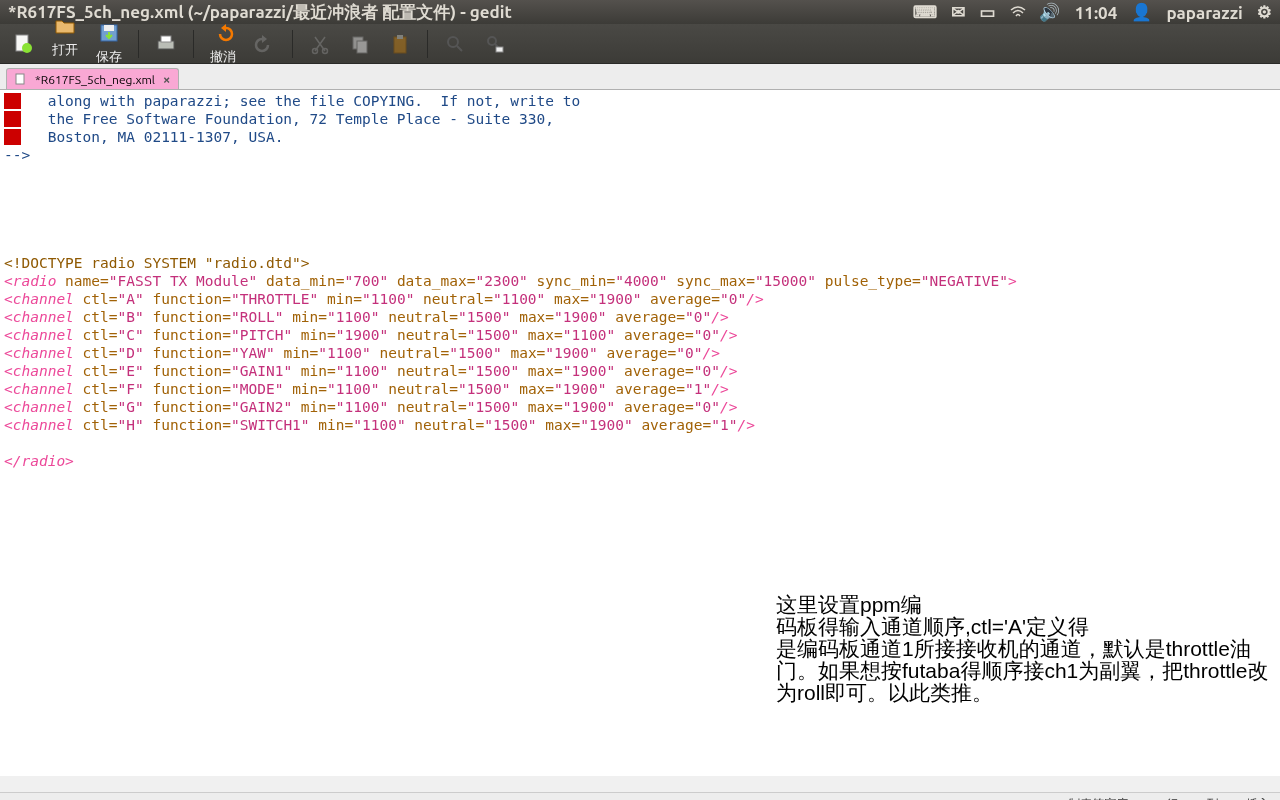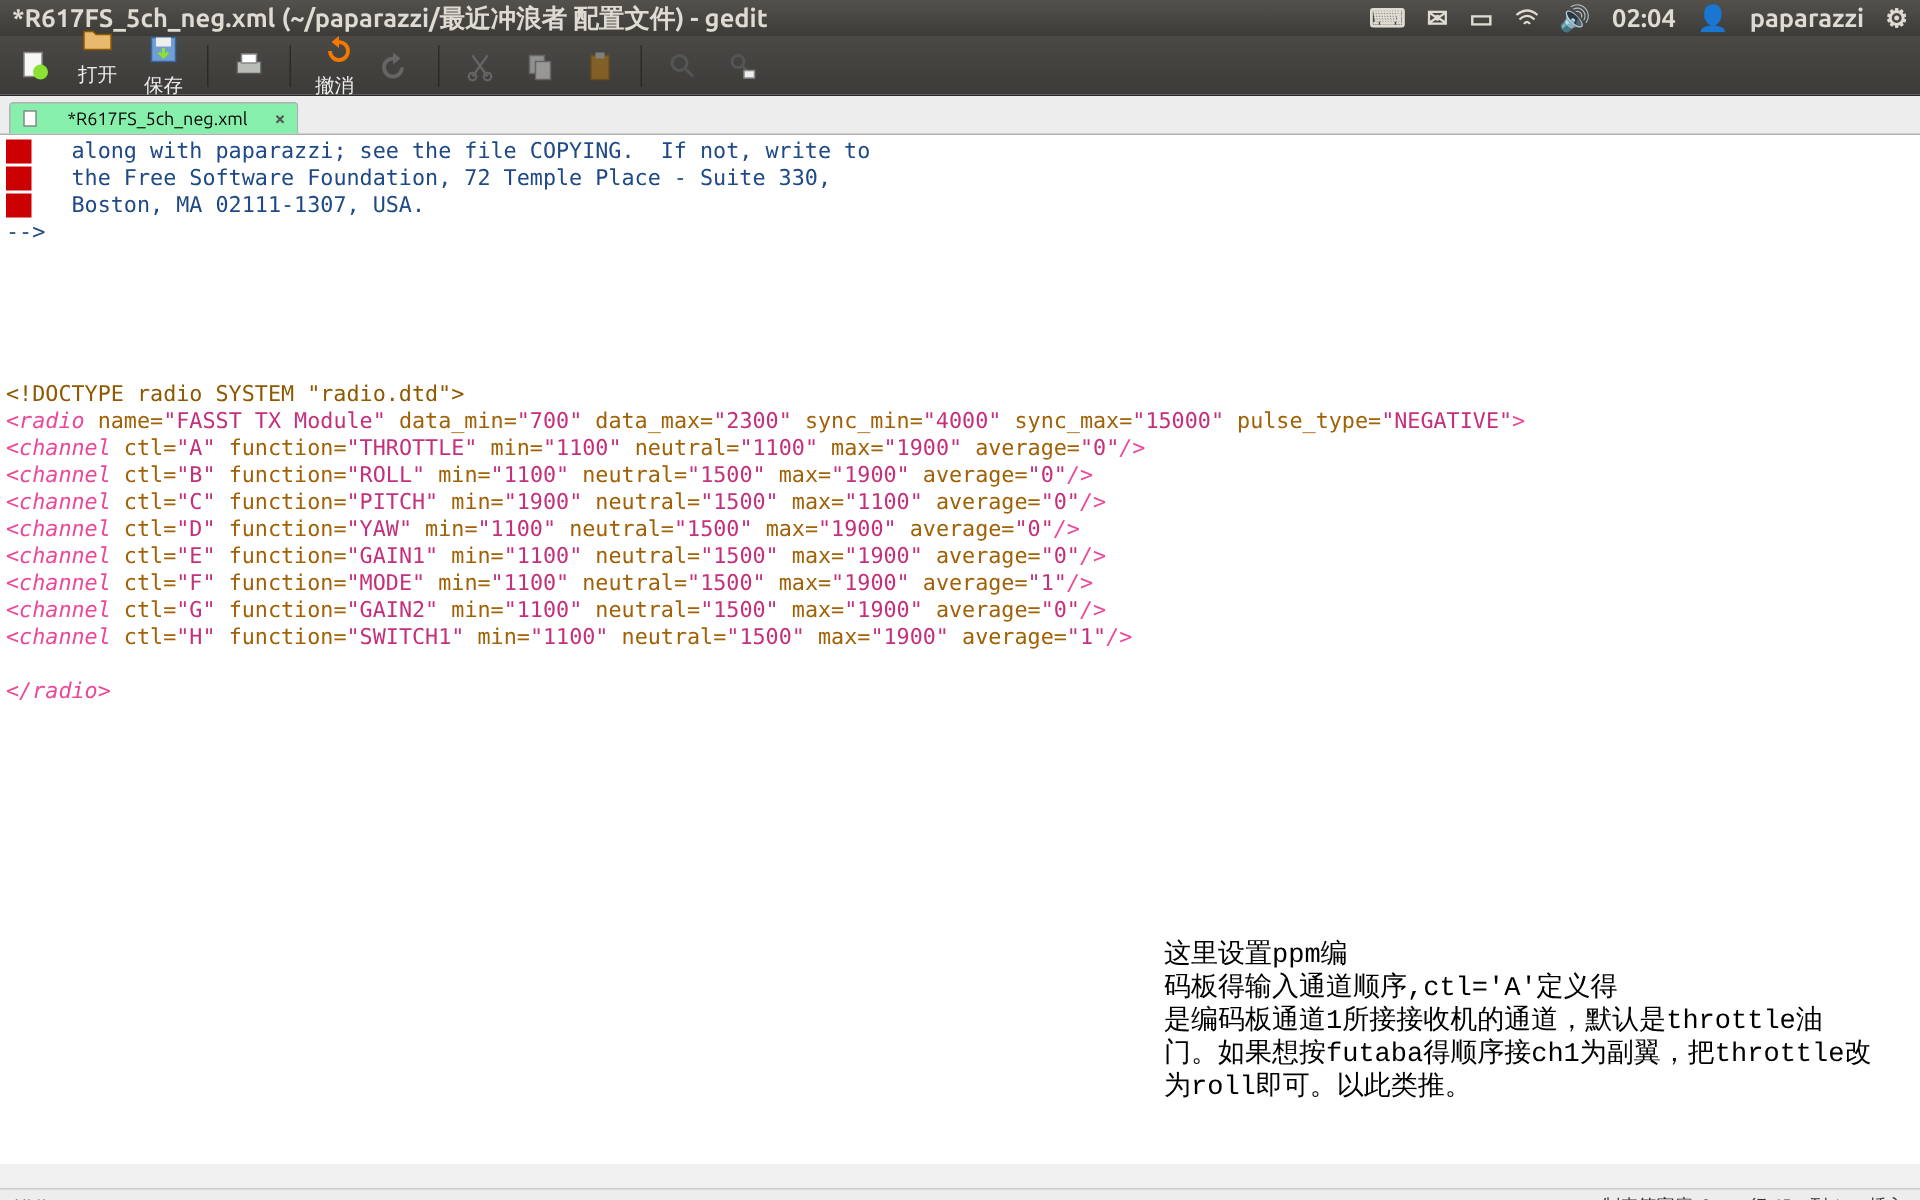--- a/index.html
+++ b/index.html
@@ -6,31 +6,31 @@
 body { font-family: "Ubuntu", Arial, sans-serif; font-size: 13px; background: #f0f0f0; width: 1280px; height: 800px; overflow: hidden; }
 .titlebar { background: linear-gradient(#54514d,#3c3b37); color: #dfdbd2; height: 24px; display: flex; align-items: center; padding: 0 8px; font-weight: bold; font-size: 17px; }
 .titlebar .title { flex: 1; }
 .top-icons { display: flex; align-items: center; gap: 14px; color: #dfdbd2; }
 .top-icons span { display: inline-flex; align-items: center; }
 .toolbar { background: linear-gradient(#4a4945,#3c3b37); height: 40px; display: flex; align-items: center; padding: 0 6px; gap: 6px; border-bottom: 1px solid #2a2a28; }
 .tbtn { display: flex; align-items: center; gap: 4px; color: #eee; padding: 2px 6px; border-radius: 3px; font-size: 13px; flex-direction: column; }
 .tbtn .ic { width: 22px; height: 22px; display: inline-block; }
 .sep { width: 1px; height: 28px; background: #2a2a28; margin: 0 4px; }
 .tabbar { background: #ededed; height: 26px; display: flex; align-items: flex-end; border-bottom: 1px solid #b0b0b0; padding-left: 6px; }
-.tab { background: #86efac; border: 1px solid #b0b0b0; border-bottom: none; padding: 3px 8px; font-size: 12px; display: flex; align-items: center; gap: 18px; border-radius: 3px 3px 0 0; }
+.tab { background: #f9a8d4; border: 1px solid #b0b0b0; border-bottom: none; padding: 3px 8px; font-size: 12px; display: flex; align-items: center; gap: 8px; border-radius: 3px 3px 0 0; }
 .tab .tabicon { width: 12px; height: 12px; display:inline-block; }
 .tab .close { color: #555; font-weight: bold; font-size: 13px; }
 .editor { background: #fff; font-family: "DejaVu Sans Mono", "Courier New", monospace; font-size: 14.5px; line-height: 18px; white-space: pre; padding: 2px 4px; height: 686px; overflow: hidden; position: relative; color: #000; }
 .blue { color: #204a87; }
 .redbg { background: #cc0000; color: #cc0000; }
 .teal { color: #ec4899; font-style: italic; }
 .attr { color: #a16207; }
 .pink { color: #c4307b; }
 .darkred { color: #8f5902; }
-.overlay { position: absolute; font-family: Liberation Mono, monospace; font-size: 18px; line-height: 22px; color: #000; left: 776px; top: 504px; width: 470px; margin-top: 32px; }
+.overlay { position: absolute; font-family: Liberation Sans, sans-serif; font-size: 21px; line-height: 22px; color: #000; left: 776px; top: 504px; width: 470px; }
 .statusbar { background: #ededed; height: 24px; display: flex; align-items: center; justify-content: flex-end; gap: 18px; padding: 0 10px; font-size: 12px; color: #333; border-top: 1px solid #ccc; margin-top: 16px; }
 .statusbar .lang { margin-right: auto; }
 .dd { display: inline-flex; align-items: center; gap: 3px; }
 .dd::after { content: "▾"; font-size: 9px; color: #555; }
 svg { display: block; }
 </style>
 </head>
 <body>
 
 <div class="titlebar">
@@ -38,21 +38,21 @@
   <div class="top-icons">
     <span>⌨</span>
     <span>✉</span>
     <span>▭</span>
     <span>
         <svg width="16" height="12">
           <path d="M1 4 Q8 -2 15 4 M3 7 Q8 2 13 7 M6 10 Q8 7 10 10" stroke="#dfdbd2" fill="none" stroke-width="1.5"></path>
         </svg>
       </span>
     <span>🔊</span>
-    <span>02:04</span>
+    <span>11:04</span>
     <span>👤</span>
     <span>paparazzi</span>
     <span>⚙</span>
   </div>
 </div>
 
 <div class="toolbar">
   <div class="tbtn">
       <span class="ic">
         <svg width="22" height="22">

